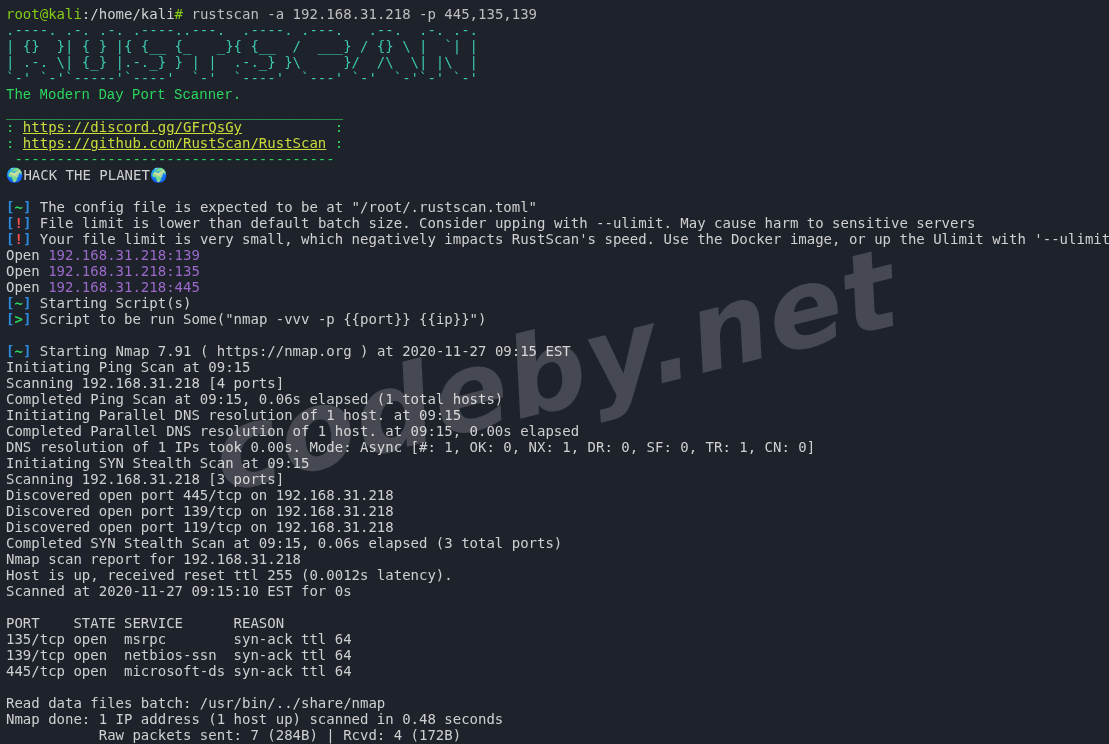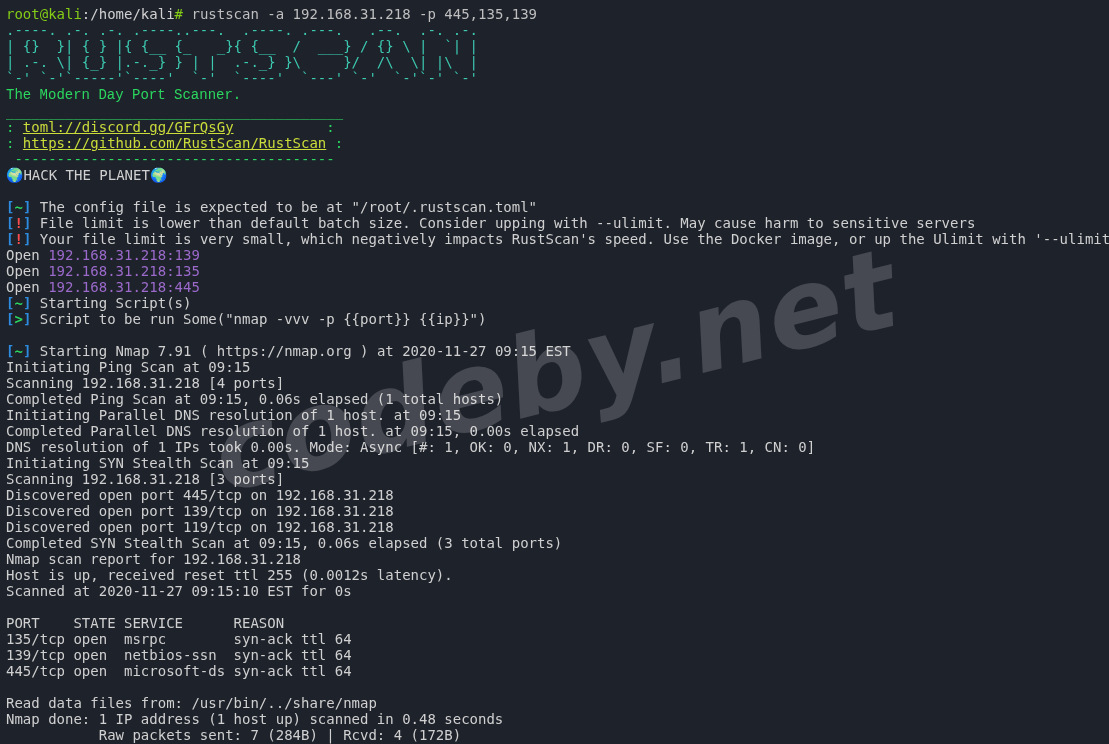--- a/index.html
+++ b/index.html
@@ -51,21 +51,21 @@
 </head>
 <body>
 
 <div class="screen"><span class="prompt-user">root@kali</span><span class="prompt-path">:</span><span class="prompt-path">/home/kali</span><span class="prompt-user">#</span><span> </span><span class="cmd">rustscan -a 192.168.31.218 -p 445,135,139</span>
 <span class="ascii">.----. .-. .-. .----..---.  .----. .---.   .--.  .-. .-.</span>
 <span class="ascii">| {}  }| { } |{ {__ {_   _}{ {__  /  ___} / {} \ |  `| |</span>
 <span class="ascii">| .-. \| {_} |.-._} } | |  .-._} }\     }/  /\  \| |\  |</span>
 <span class="ascii">`-' `-'`-----'`----'  `-'  `----'  `---' `-'  `-'`-' `-'</span>
 <span class="tagline">The Modern Day Port Scanner.</span>
 <span class="dashes">________________________________________</span>
-<span class="colon">: </span><span class="link">toml://discord.gg/GFrQsGy</span><span>           </span><span class="colon">:</span>
+<span class="colon">: </span><span class="link">https://discord.gg/GFrQsGy</span><span>           </span><span class="colon">:</span>
 <span class="colon">: </span><span class="link">https://github.com/RustScan/RustScan</span><span> </span><span class="colon">:</span>
 <span class="dashes"> --------------------------------------</span>
 <span class="planet">🌍</span><span class="msg">HACK THE PLANET</span><span class="planet">🌍</span>
 
 <span class="br-blue">[</span><span class="tilde">~</span><span class="br-blue">]</span> <span class="msg">The config file is expected to be at "/root/.rustscan.toml"</span>
 <span class="br-blue">[</span><span class="bang">!</span><span class="br-blue">]</span> <span class="msg">File limit is lower than default batch size. Consider upping with --ulimit. May cause harm to sensitive servers</span>
 <span class="br-blue">[</span><span class="bang">!</span><span class="br-blue">]</span> <span class="msg">Your file limit is very small, which negatively impacts RustScan's speed. Use the Docker image, or up the Ulimit with '--ulimit 5000'.</span>
 <span class="open">Open </span><span class="addr">192.168.31.218:139</span>
 <span class="open">Open </span><span class="addr">192.168.31.218:135</span>
 <span class="open">Open </span><span class="addr">192.168.31.218:445</span>
@@ -87,18 +87,18 @@
 <span class="plain">Completed SYN Stealth Scan at 09:15, 0.06s elapsed (3 total ports)</span>
 <span class="plain">Nmap scan report for 192.168.31.218</span>
 <span class="plain">Host is up, received reset ttl 255 (0.0012s latency).</span>
 <span class="plain">Scanned at 2020-11-27 09:15:10 EST for 0s</span>
 <span class="plain"></span>
 <span class="plain">PORT    STATE SERVICE      REASON</span>
 <span class="plain">135/tcp open  msrpc        syn-ack ttl 64</span>
 <span class="plain">139/tcp open  netbios-ssn  syn-ack ttl 64</span>
 <span class="plain">445/tcp open  microsoft-ds syn-ack ttl 64</span>
 <span class="plain"></span>
-<span class="plain">Read data files from: /usr/bin/../share/nmap</span>
+<span class="plain">Read data files batch: /usr/bin/../share/nmap</span>
 <span class="plain">Nmap done: 1 IP address (1 host up) scanned in 0.48 seconds</span>
 <span class="plain">           Raw packets sent: 7 (284B) | Rcvd: 4 (172B)</span>
 </div>
 
 <div class="watermark">codeby.net</div>
 
 </body></html>

